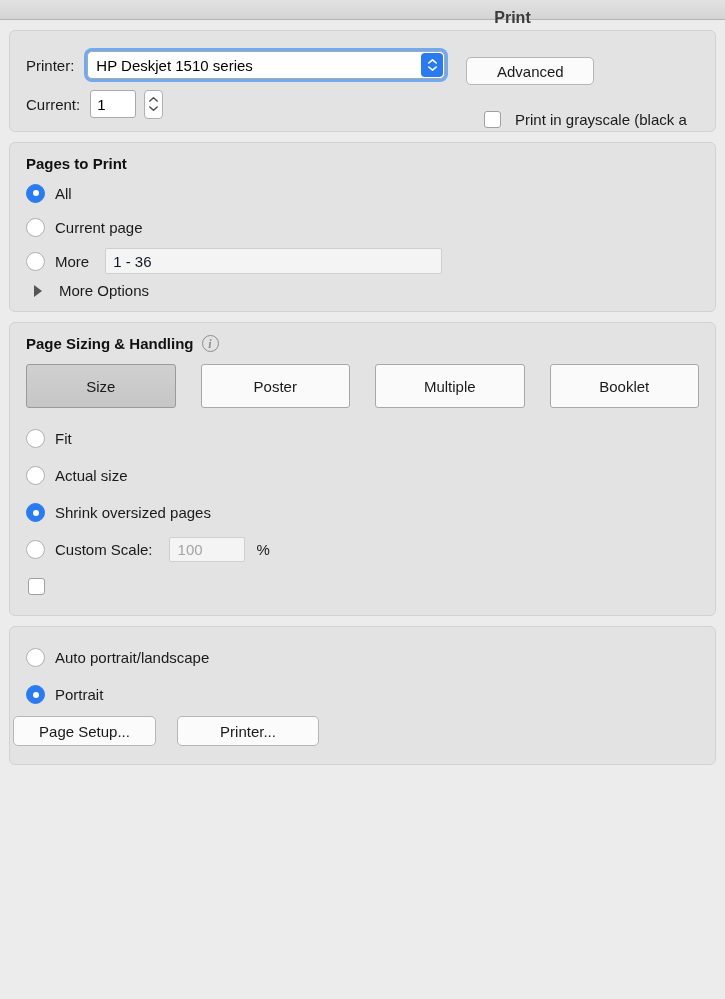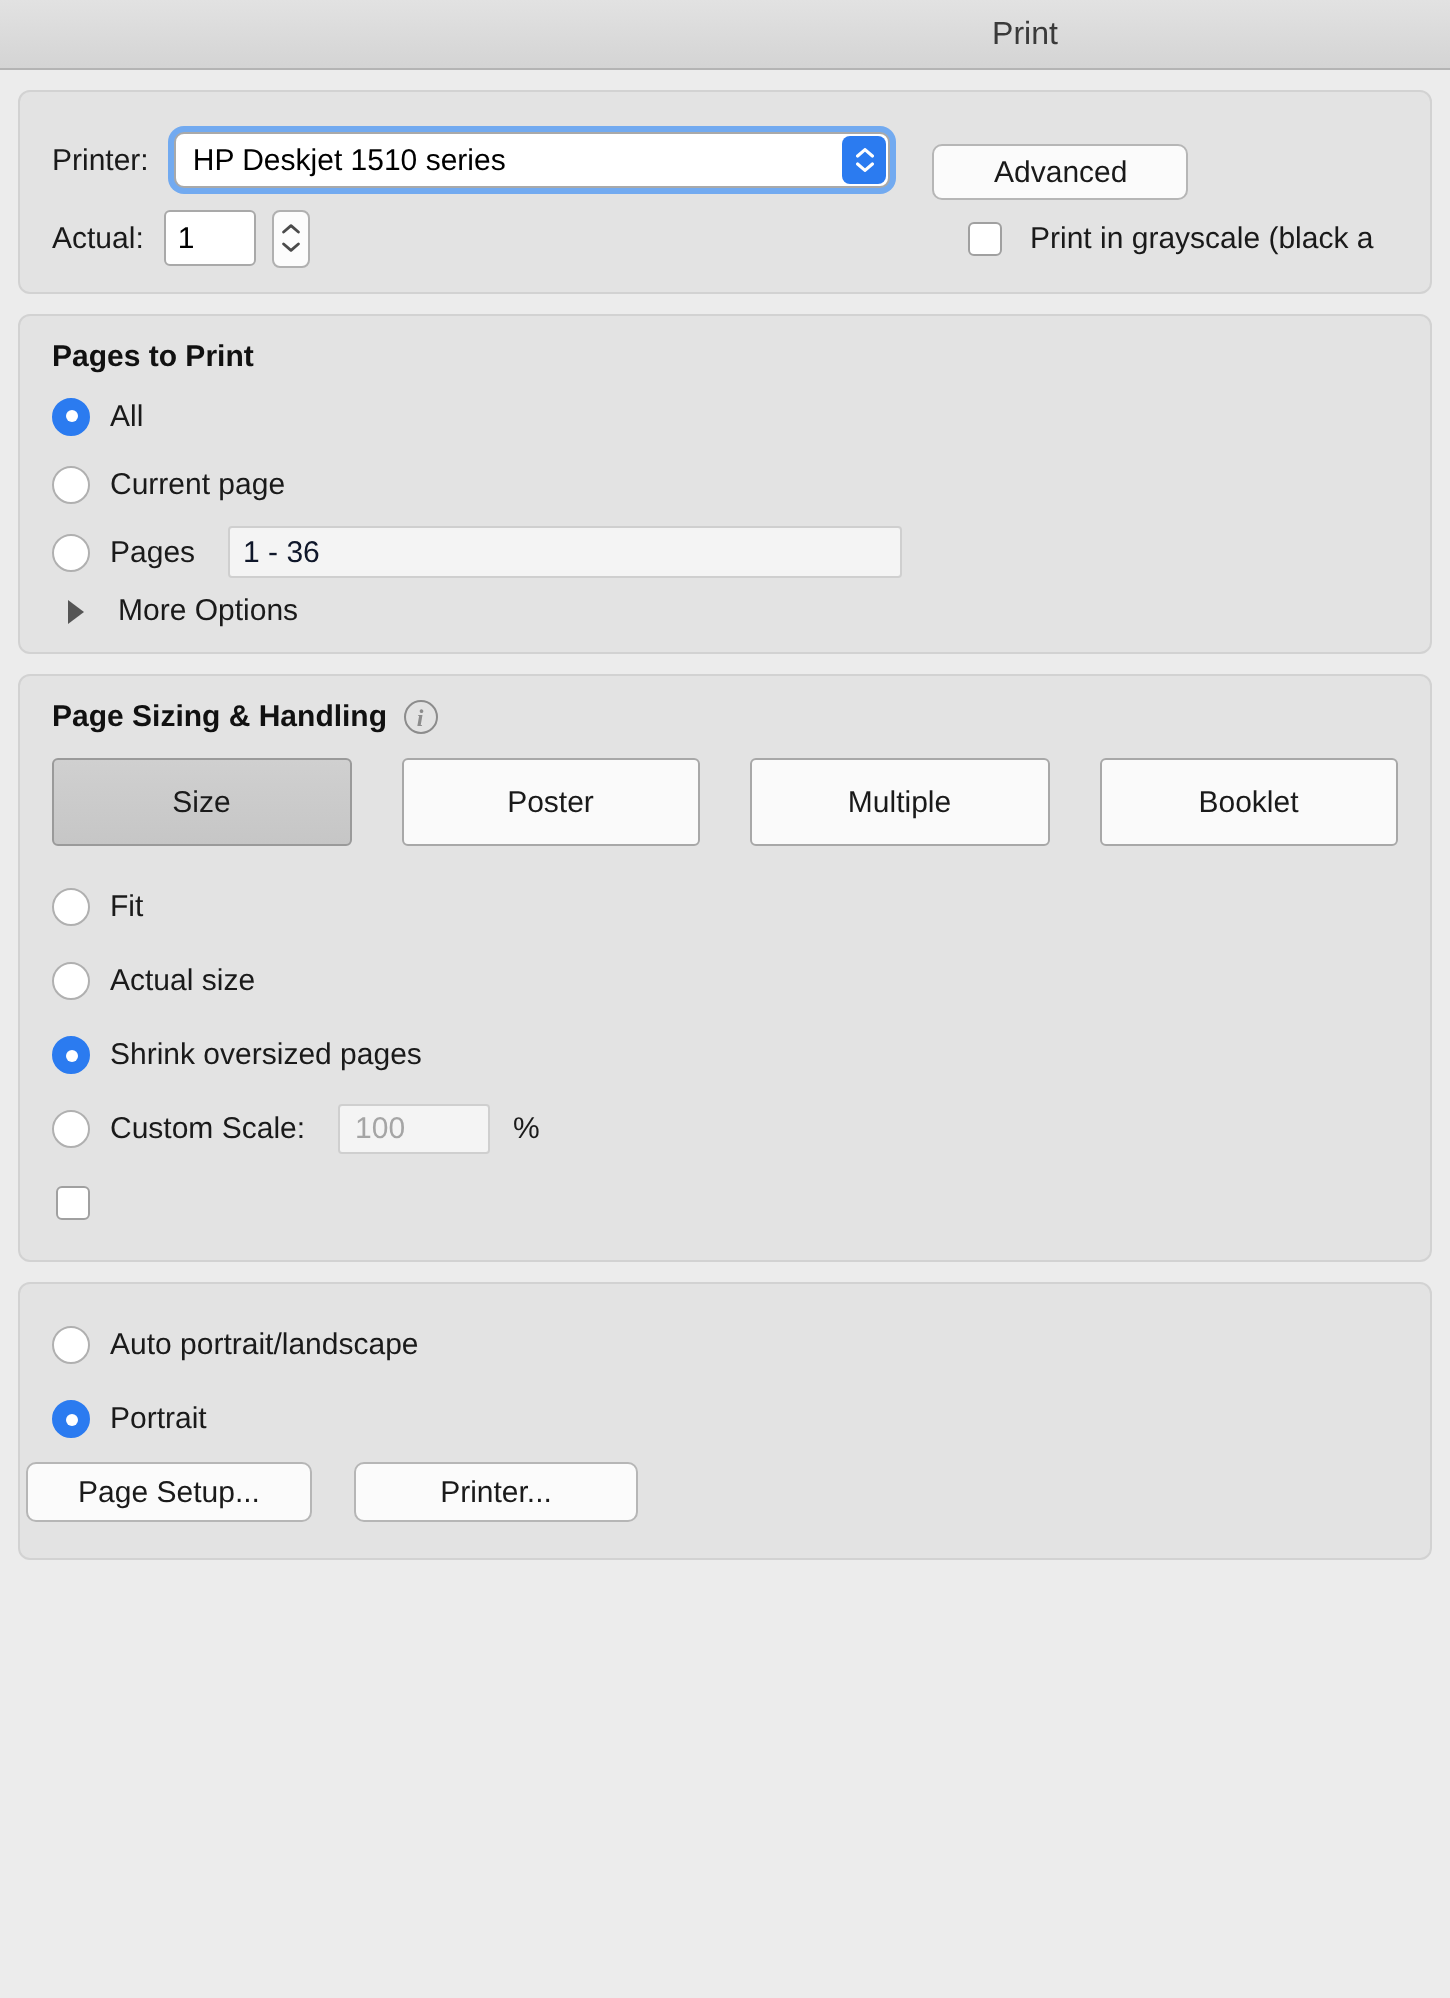--- a/index.html
+++ b/index.html
@@ -10,24 +10,25 @@
     overflow: hidden;
     background: #ececec;
     font-family: "Liberation Sans", sans-serif;
     font-size: 15px;
     color: #1a1a1a;
     -webkit-font-smoothing: antialiased;
   }
 
   
   .titlebar {
-    height: 35px;
+    height: 20px;
     background: linear-gradient(to bottom, #e2e2e2 0%, #d4d4d4 100%);
     border-bottom: 1px solid #b4b4b4;
     position: relative;
+    font-weight: bold;
   }
   .titlebar-title {
     position: absolute;
     left: 0; right: 0; top: 0;
     line-height: 35px;
     text-align: center;
     font-size: 16px;
     color: #3a3a3a;
     
     transform: translateX(150px);
@@ -328,21 +329,21 @@
                   <path d="M0.8 1 L4.5 4.2 L8.2 1" fill="none" stroke="#fff" stroke-width="1.6" stroke-linecap="round" stroke-linejoin="round"></path>
                 </svg>
               </span>
             </span>
           </span>
 
           <button class="btn advanced-btn">Advanced</button>
         </div>
 
         <div class="row copies-row">
-          <span class="field-label">Actual:</span>
+          <span class="field-label">Current:</span>
           <input class="copies-input" type="text" value="1" style="">
           <span class="stepper">
             <svg class="chev" viewBox="0 0 9 5">
               <path d="M0.8 4 L4.5 0.8 L8.2 4" fill="none" stroke="#4a4a4a" stroke-width="1.4" stroke-linecap="round" stroke-linejoin="round"></path>
             </svg>
             <svg class="chev" viewBox="0 0 9 5">
               <path d="M0.8 1 L4.5 4.2 L8.2 1" fill="none" stroke="#4a4a4a" stroke-width="1.4" stroke-linecap="round" stroke-linejoin="round"></path>
             </svg>
           </span>
         </div>
@@ -361,21 +362,21 @@
           <span class="opt-label">All</span>
         </div>
 
         <div class="row">
           <span class="radio"></span>
           <span class="opt-label">Current page</span>
         </div>
 
         <div class="row">
           <span class="radio"></span>
-          <span class="opt-label">Pages</span>
+          <span class="opt-label">More</span>
           <span class="pages-field">1 - 36</span>
         </div>
 
         <div class="more-options">
           <span class="tri"></span>
           <span class="opt-label">More Options</span>
         </div>
       </div>
     </div>
 

